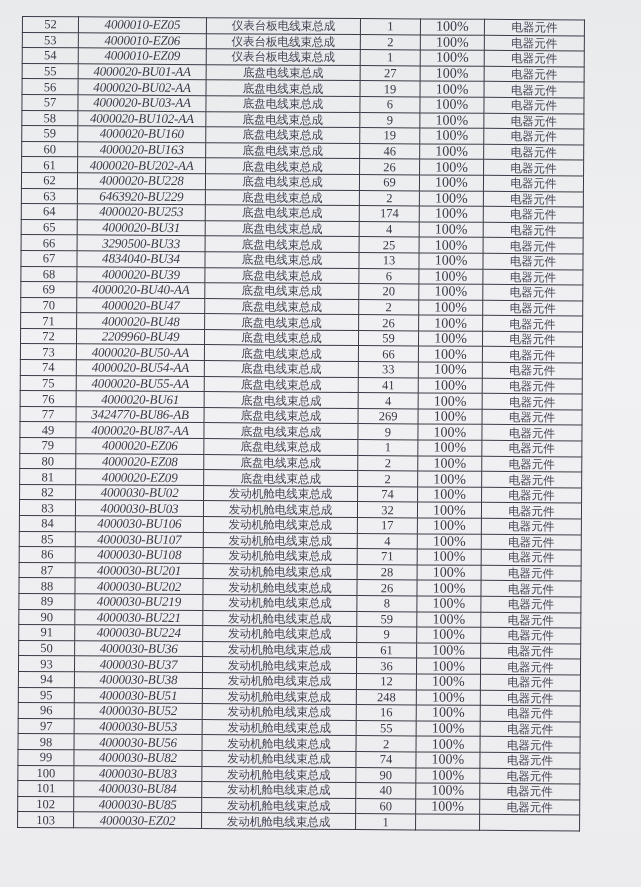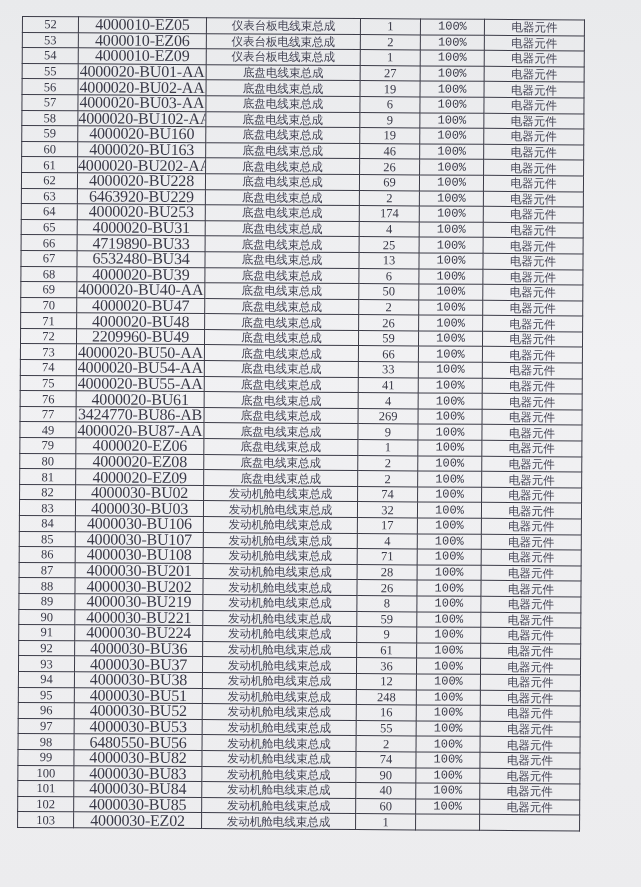--- a/index.html
+++ b/index.html
@@ -23,23 +23,23 @@
   }
   td {
     border: 1px solid #3c3c48;
     height: 14.6px;
     padding: 0;
     text-align: center;
     line-height: 14px;
     white-space: nowrap;
     overflow: hidden;
   }
-  td.code { font-family: "Liberation Serif", "DejaVu Serif", serif; font-size: 16px; letter-spacing: -0.2px; }
+  td.code { font-family: "Liberation Serif", "DejaVu Serif", serif; font-size: 13px; letter-spacing: -0.2px; font-style: italic; }
   td.num { font-family: "Liberation Serif", "DejaVu Serif", serif; font-size: 12.5px; }
-  td.pct { font-family: Liberation Mono, monospace; font-size: 12px; }
+  td.pct { font-family: Liberation Serif, serif; font-size: 14px; }
   td.name, td.cat { font-family: "DejaVu Sans", sans-serif; font-size: 11.5px; color: #444455; }
 </style>
 </head>
 <body>
 
 <div class="sheet">
   <table>
     <colgroup>
       <col style="width:56px">
         <col style="width:128px">
@@ -156,47 +156,47 @@
         <tr>
           <td class="num">65</td>
           <td class="code">4000020-BU31</td>
           <td class="name">底盘电线束总成</td>
           <td class="num">4</td>
           <td class="pct">100%</td>
           <td class="cat">电器元件</td>
         </tr>
         <tr>
           <td class="num">66</td>
-          <td class="code">4719890-BU33</td>
+          <td class="code">3290500-BU33</td>
           <td class="name">底盘电线束总成</td>
           <td class="num">25</td>
           <td class="pct">100%</td>
           <td class="cat">电器元件</td>
         </tr>
         <tr>
           <td class="num">67</td>
-          <td class="code">6532480-BU34</td>
+          <td class="code">4834040-BU34</td>
           <td class="name">底盘电线束总成</td>
           <td class="num">13</td>
           <td class="pct">100%</td>
           <td class="cat">电器元件</td>
         </tr>
         <tr>
           <td class="num">68</td>
           <td class="code">4000020-BU39</td>
           <td class="name">底盘电线束总成</td>
           <td class="num">6</td>
           <td class="pct">100%</td>
           <td class="cat">电器元件</td>
         </tr>
         <tr>
           <td class="num">69</td>
           <td class="code">4000020-BU40-AA</td>
           <td class="name">底盘电线束总成</td>
-          <td class="num">50</td>
+          <td class="num">20</td>
           <td class="pct">100%</td>
           <td class="cat">电器元件</td>
         </tr>
         <tr>
           <td class="num">70</td>
           <td class="code">4000020-BU47</td>
           <td class="name">底盘电线束总成</td>
           <td class="num">2</td>
           <td class="pct">100%</td>
           <td class="cat">电器元件</td>
@@ -363,21 +363,21 @@
         </tr>
         <tr>
           <td class="num">91</td>
           <td class="code">4000030-BU224</td>
           <td class="name">发动机舱电线束总成</td>
           <td class="num">9</td>
           <td class="pct">100%</td>
           <td class="cat">电器元件</td>
         </tr>
         <tr>
-          <td class="num">92</td>
+          <td class="num">50</td>
           <td class="code">4000030-BU36</td>
           <td class="name">发动机舱电线束总成</td>
           <td class="num">61</td>
           <td class="pct">100%</td>
           <td class="cat">电器元件</td>
         </tr>
         <tr>
           <td class="num">93</td>
           <td class="code">4000030-BU37</td>
           <td class="name">发动机舱电线束总成</td>
@@ -412,21 +412,21 @@
         <tr>
           <td class="num">97</td>
           <td class="code">4000030-BU53</td>
           <td class="name">发动机舱电线束总成</td>
           <td class="num">55</td>
           <td class="pct">100%</td>
           <td class="cat">电器元件</td>
         </tr>
         <tr>
           <td class="num">98</td>
-          <td class="code">6480550-BU56</td>
+          <td class="code">4000030-BU56</td>
           <td class="name">发动机舱电线束总成</td>
           <td class="num">2</td>
           <td class="pct">100%</td>
           <td class="cat">电器元件</td>
         </tr>
         <tr>
           <td class="num">99</td>
           <td class="code">4000030-BU82</td>
           <td class="name">发动机舱电线束总成</td>
           <td class="num">74</td>

